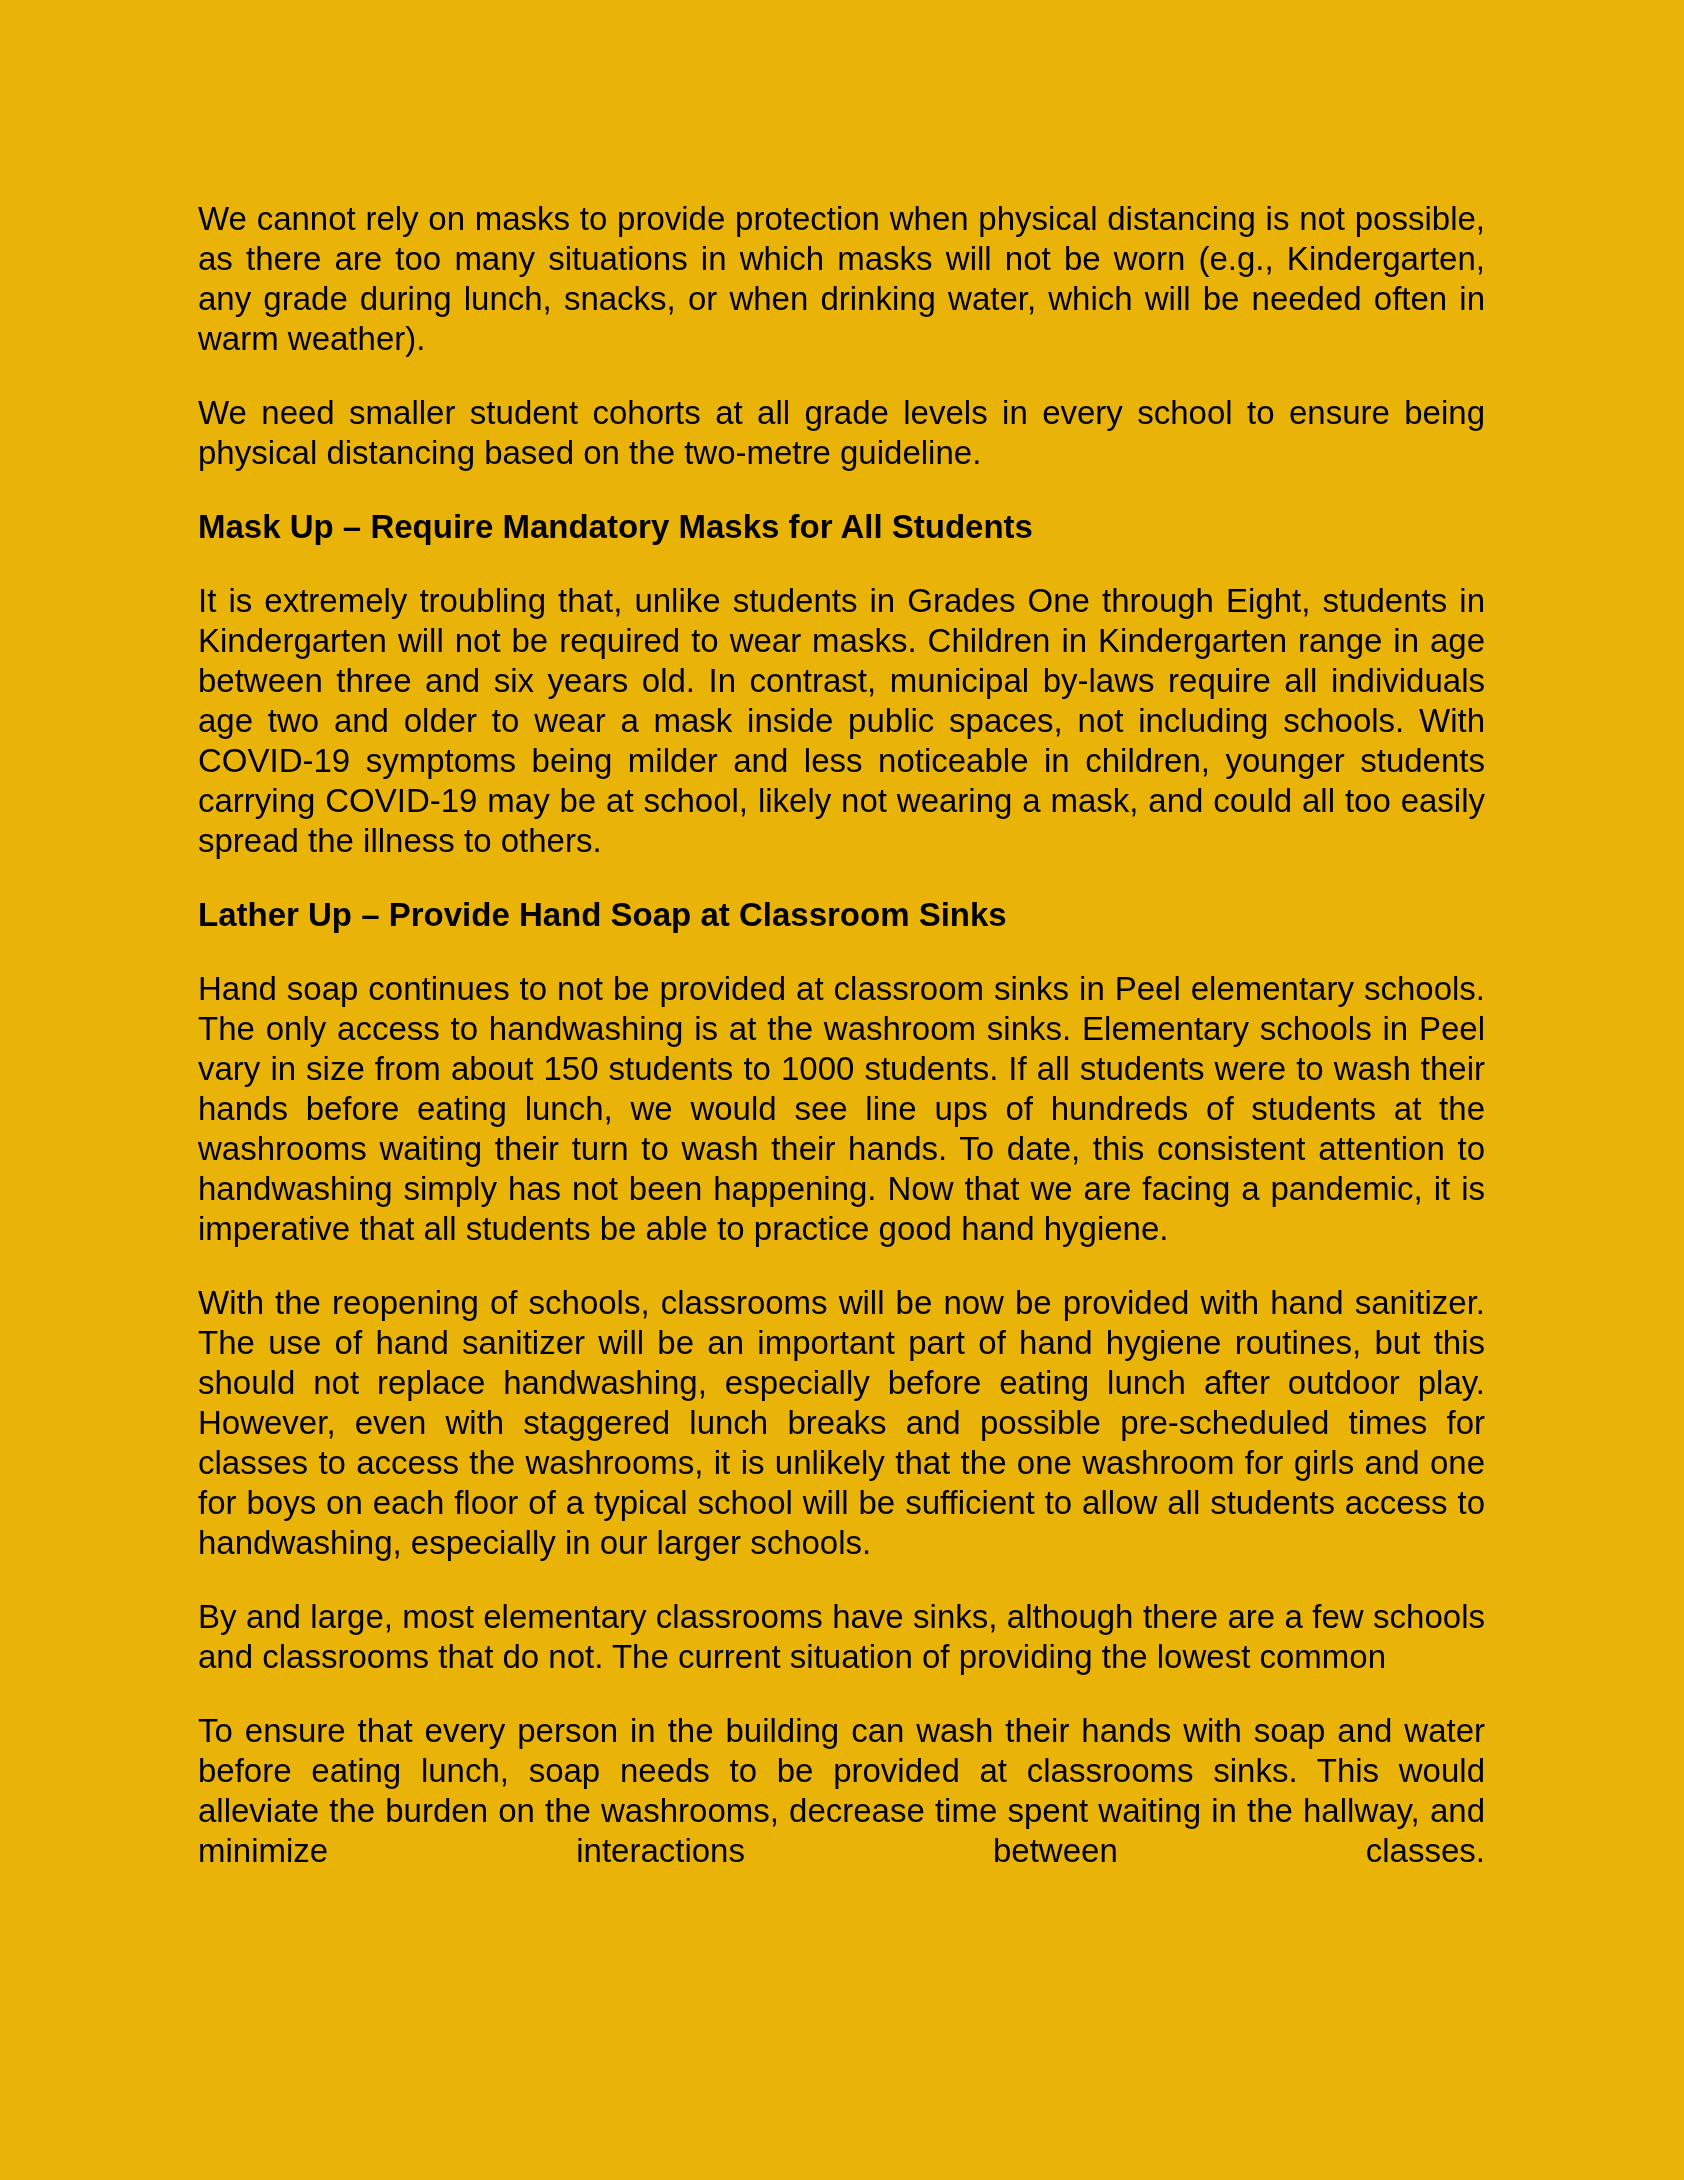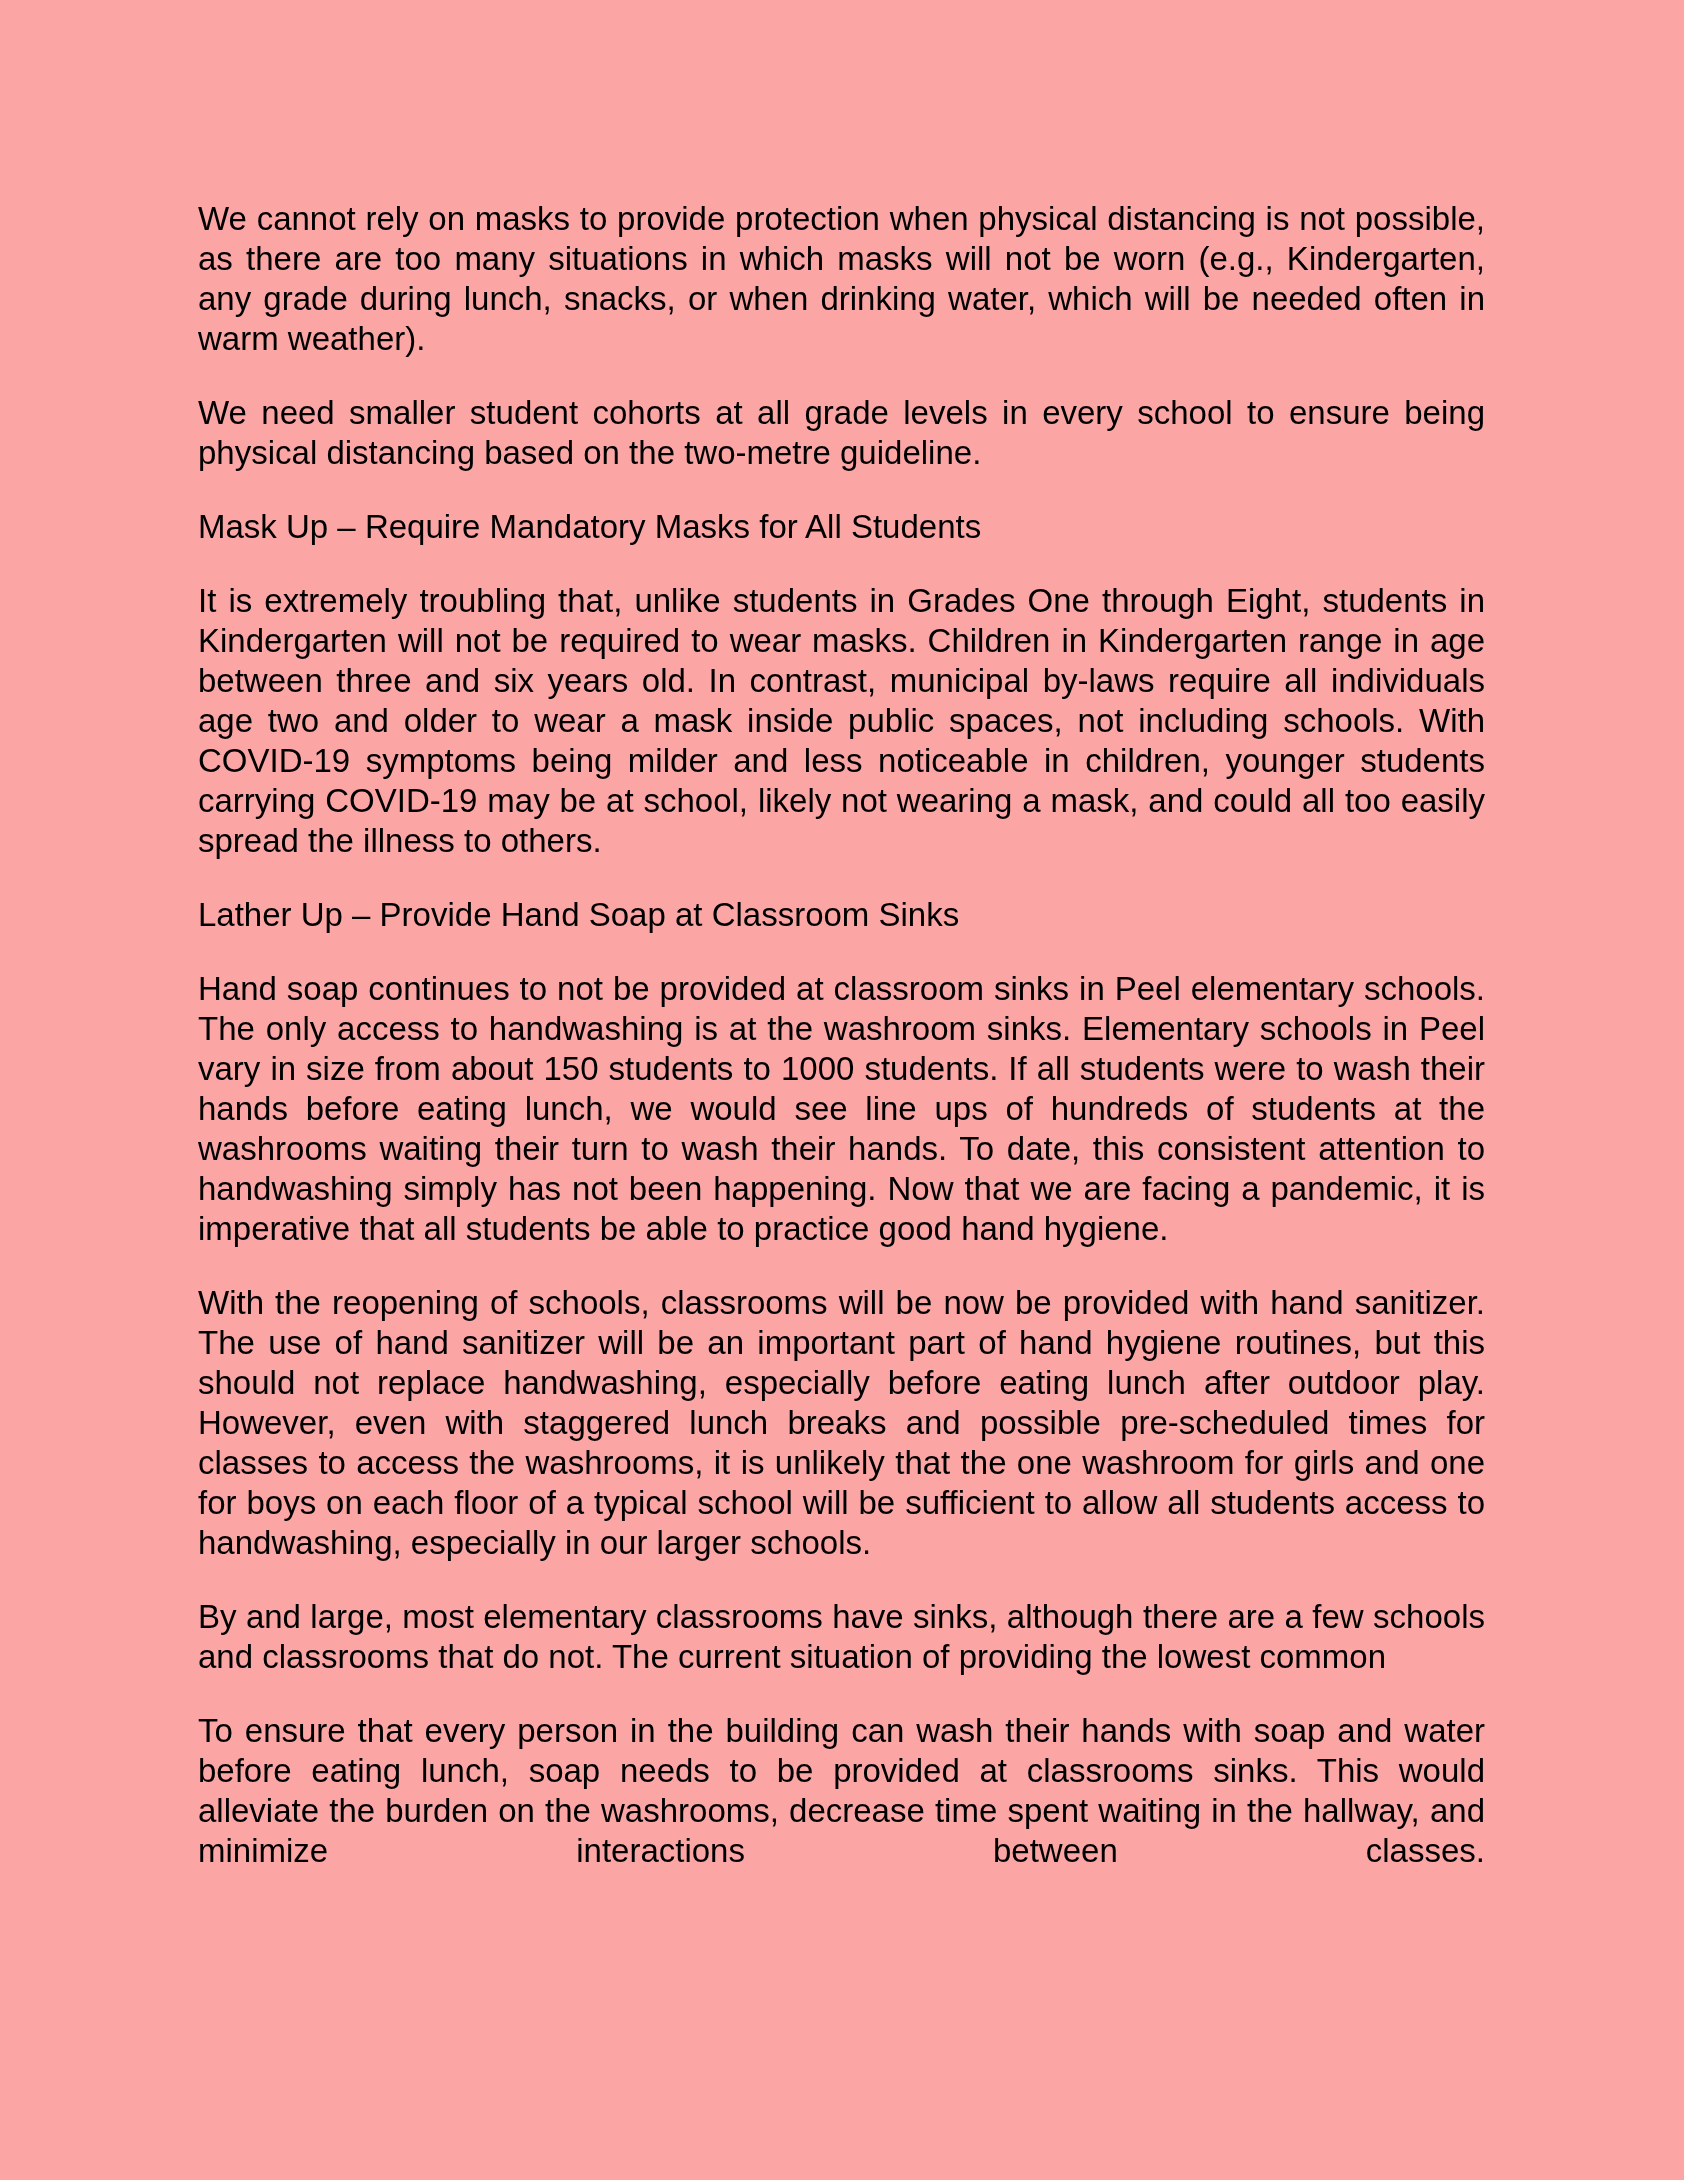--- a/index.html
+++ b/index.html
@@ -26,32 +26,32 @@
   .doc h2 {
     margin: 0 0 34px 0;
     padding: 0;
     font-size: 33px;
     line-height: 40px;
     font-weight: normal;
     text-align: justify;
     color: #000000;
   }
   .doc h2 {
-    font-weight: normal;
+    font-weight: bold;
     text-align: left;
   }
   
   .doc > :last-child {
     text-align-last: justify;
   }
 </style>
 </head>
 <body>
 
-<div class="page" style="background: #fca5a5;">
+<div class="page" style="background: #eab308;">
   <div class="doc" style="color: rgb(0, 0, 0);">
       <p>We cannot rely on masks to provide protection when physical distancing is not possible, as there are too many situations in which masks will not be worn (e.g., Kindergarten, any grade during lunch, snacks, or when drinking water, which will be needed often in warm weather).</p>
       <p>We need smaller student cohorts at all grade levels in every school to ensure being physical distancing based on the two-metre guideline.</p>
       <h2>Mask Up – Require Mandatory Masks for All Students</h2>
       <p>It is extremely troubling that, unlike students in Grades One through Eight, students in Kindergarten will not be required to wear masks. Children in Kindergarten range in age between three and six years old. In contrast, municipal by-laws require all individuals age two and older to wear a mask inside public spaces, not including schools. With COVID-19 symptoms being milder and less noticeable in children, younger students carrying COVID-19 may be at school, likely not wearing a mask, and could all too easily spread the illness to others.</p>
       <h2>Lather Up – Provide Hand Soap at Classroom Sinks</h2>
       <p>Hand soap continues to not be provided at classroom sinks in Peel elementary schools. The only access to handwashing is at the washroom sinks. Elementary schools in Peel vary in size from about 150 students to 1000 students. If all students were to wash their hands before eating lunch, we would see line ups of hundreds of students at the washrooms waiting their turn to wash their hands. To date, this consistent attention to handwashing simply has not been happening. Now that we are facing a pandemic, it is imperative that all students be able to practice good hand hygiene.</p>
       <p>With the reopening of schools, classrooms will be now be provided with hand sanitizer. The use of hand sanitizer will be an important part of hand hygiene routines, but this should not replace handwashing, especially before eating lunch after outdoor play. However, even with staggered lunch breaks and possible pre-scheduled times for classes to access the washrooms, it is unlikely that the one washroom for girls and one for boys on each floor of a typical school will be sufficient to allow all students access to handwashing, especially in our larger schools.</p>
       <p>By and large, most elementary classrooms have sinks, although there are a few schools and classrooms that do not. The current situation of providing the lowest common</p>
       <p>To ensure that every person in the building can wash their hands with soap and water before eating lunch, soap needs to be provided at classrooms sinks. This would alleviate the burden on the washrooms, decrease time spent waiting in the hallway, and minimize interactions between classes.</p>

